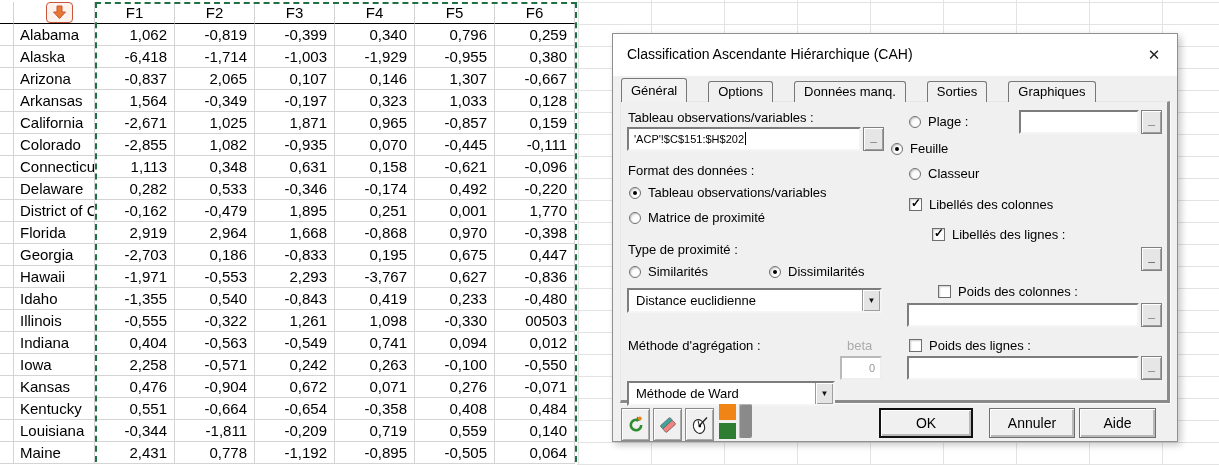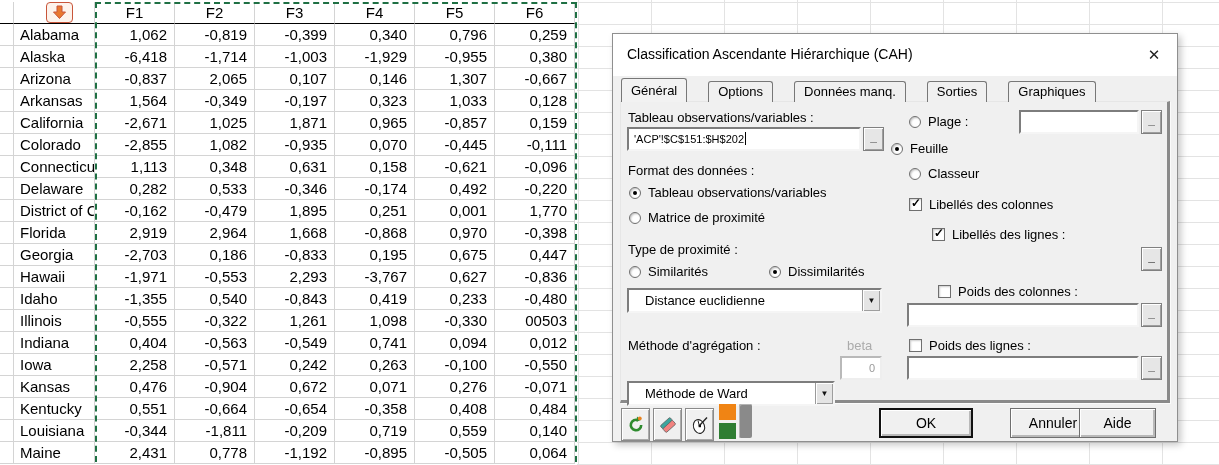--- a/index.html
+++ b/index.html
@@ -60,21 +60,21 @@
   .tin.dis { border-color:#b9b9b9 #eee #eee #b9b9b9; color:#9a9a9a; text-align:right; }
   .caret::after { content:''; display:inline-block; width:1px; height:13px; background:#000;
     vertical-align:-2px; margin-left:1px; }
 
   .selbtn { width:21px; height:24px; background:#e6e6e6; border:1px solid #808080;
     box-shadow:inset 1px 1px 0 #fff, inset -1px -1px 0 #9e9e9e;
     font-weight:bold; font-size:12px; text-align:center; line-height:18px; cursor:pointer; color:#444; }
   .selbtn.hot { color:#000; }
 
   .drop { background:#fff; border:2px solid; border-color:#7d7d7d #f5f5f5 #f5f5f5 #7d7d7d;
-    height:25px; line-height:21px; padding:0 22px 0 16px; position:relative; cursor:pointer; white-space:nowrap; overflow:hidden;}
+    height:25px; line-height:21px; padding:0 22px 0 7px; position:relative; cursor:pointer; white-space:nowrap; overflow:hidden;}
   .drop .arr { position:absolute; right:0; top:0; width:18px; height:21px; background:#e4e4e4;
     border-left:1px solid #9a9a9a; box-shadow:inset 1px 1px 0 #fff, inset -1px -1px 0 #9e9e9e;
     font-size:8px; text-align:center; line-height:21px; color:#111; }
 
   .radio { display:flex; align-items:center; gap:7px; cursor:pointer; white-space:nowrap; }
   .rdot { width:12px; height:12px; border-radius:50%; background:#fff; border:1px solid #6f6f6f;
     box-shadow:inset 1px 1px 2px rgba(0,0,0,.25); position:relative; flex:none; }
   .radio.on .rdot::after { content:''; position:absolute; left:3px; top:3px; width:4px; height:4px;
     border-radius:50%; background:#000; }
 
@@ -433,15 +433,15 @@
       <line x1="8" y1="5.5" x2="9.5" y2="11.5" stroke="#222" stroke-width="1"></line>
       <line x1="9.5" y1="10.5" x2="17" y2="2.5" stroke="#222" stroke-width="1.4"></line>
       <rect x="8.6" y="9.8" width="2.4" height="2.4" fill="#111"></rect>
     </svg>
   </div>
   <div class="logo-sq" style="left:106px; top:370px; background:#f08414;"></div>
   <div class="logo-sq" style="left:106px; top:389px; background:#2e7d32;"></div>
   <div class="logo-bar" style="left:126px; top:370px;"></div>
 
   <div class="btn def" style="left:266px; top:374px; width:94px;">OK</div>
-  <div class="btn" style="left:376px; top:374px; width:86px;margin-left:21px;">Annuler</div>
+  <div class="btn" style="left:376px; top:374px; width:86px;">Annuler</div>
   <div class="btn" style="left:466px; top:374px; width:77px;">Aide</div>
 </div>
 
 </body></html>

